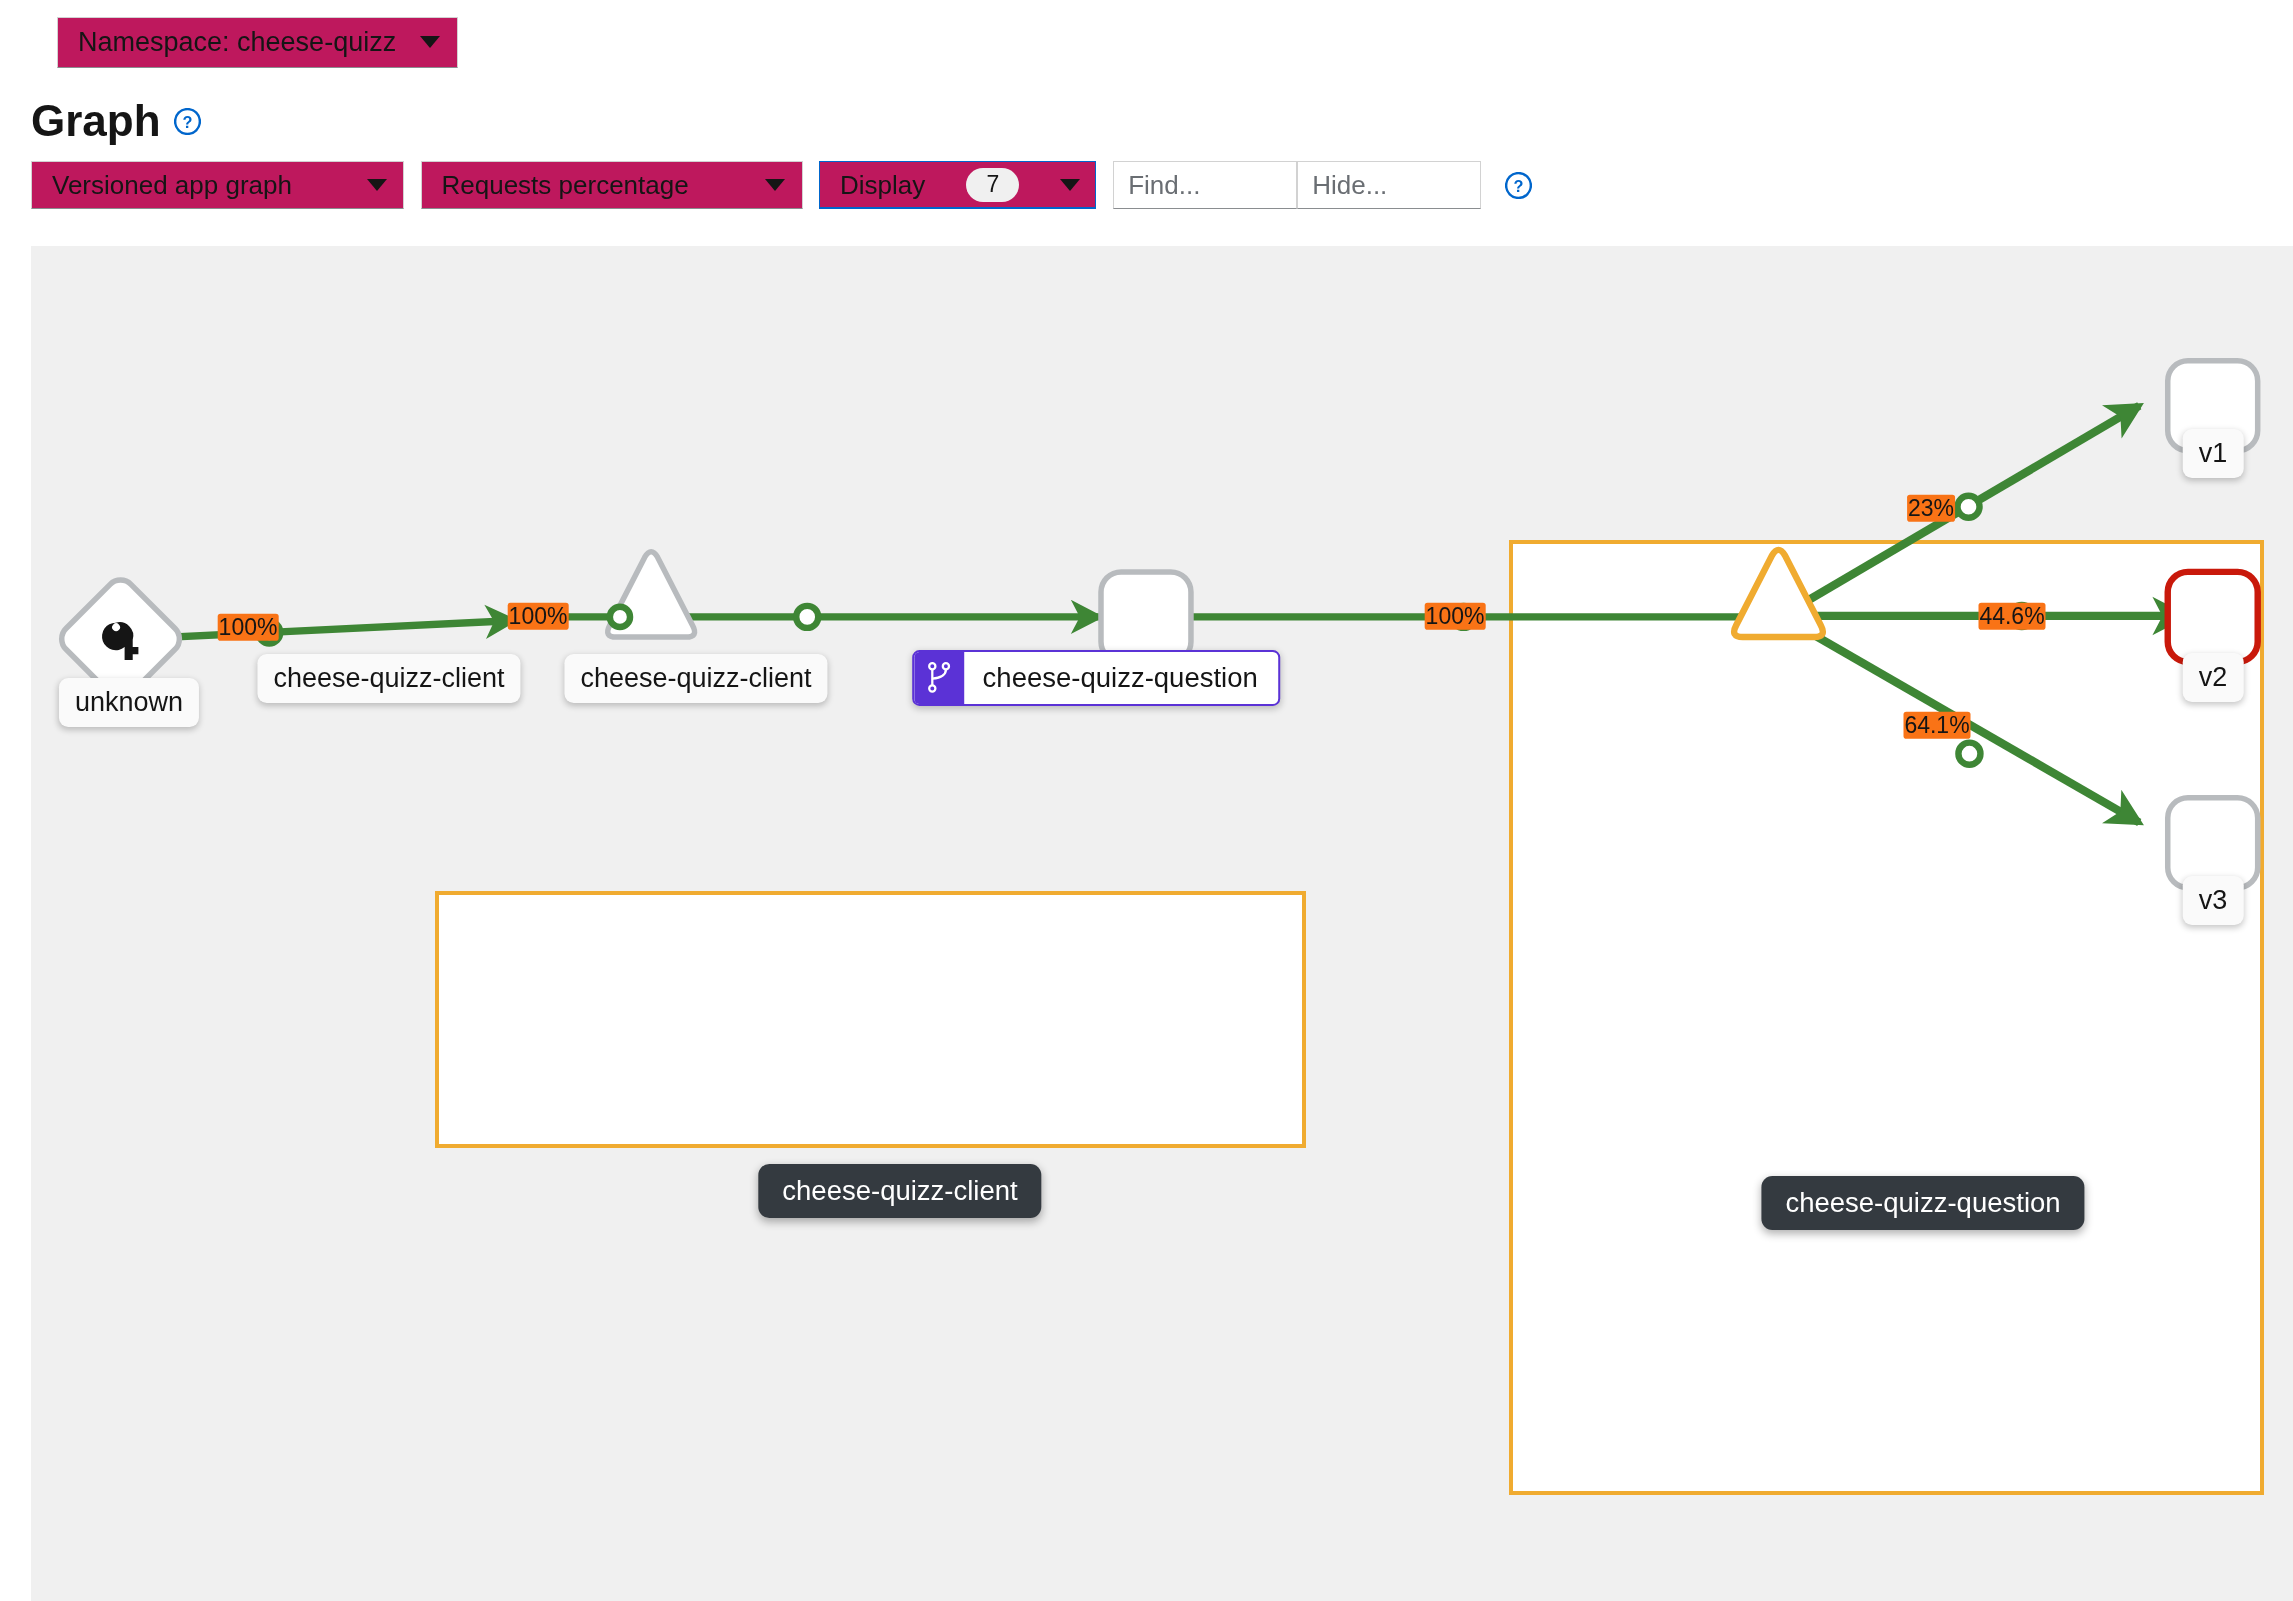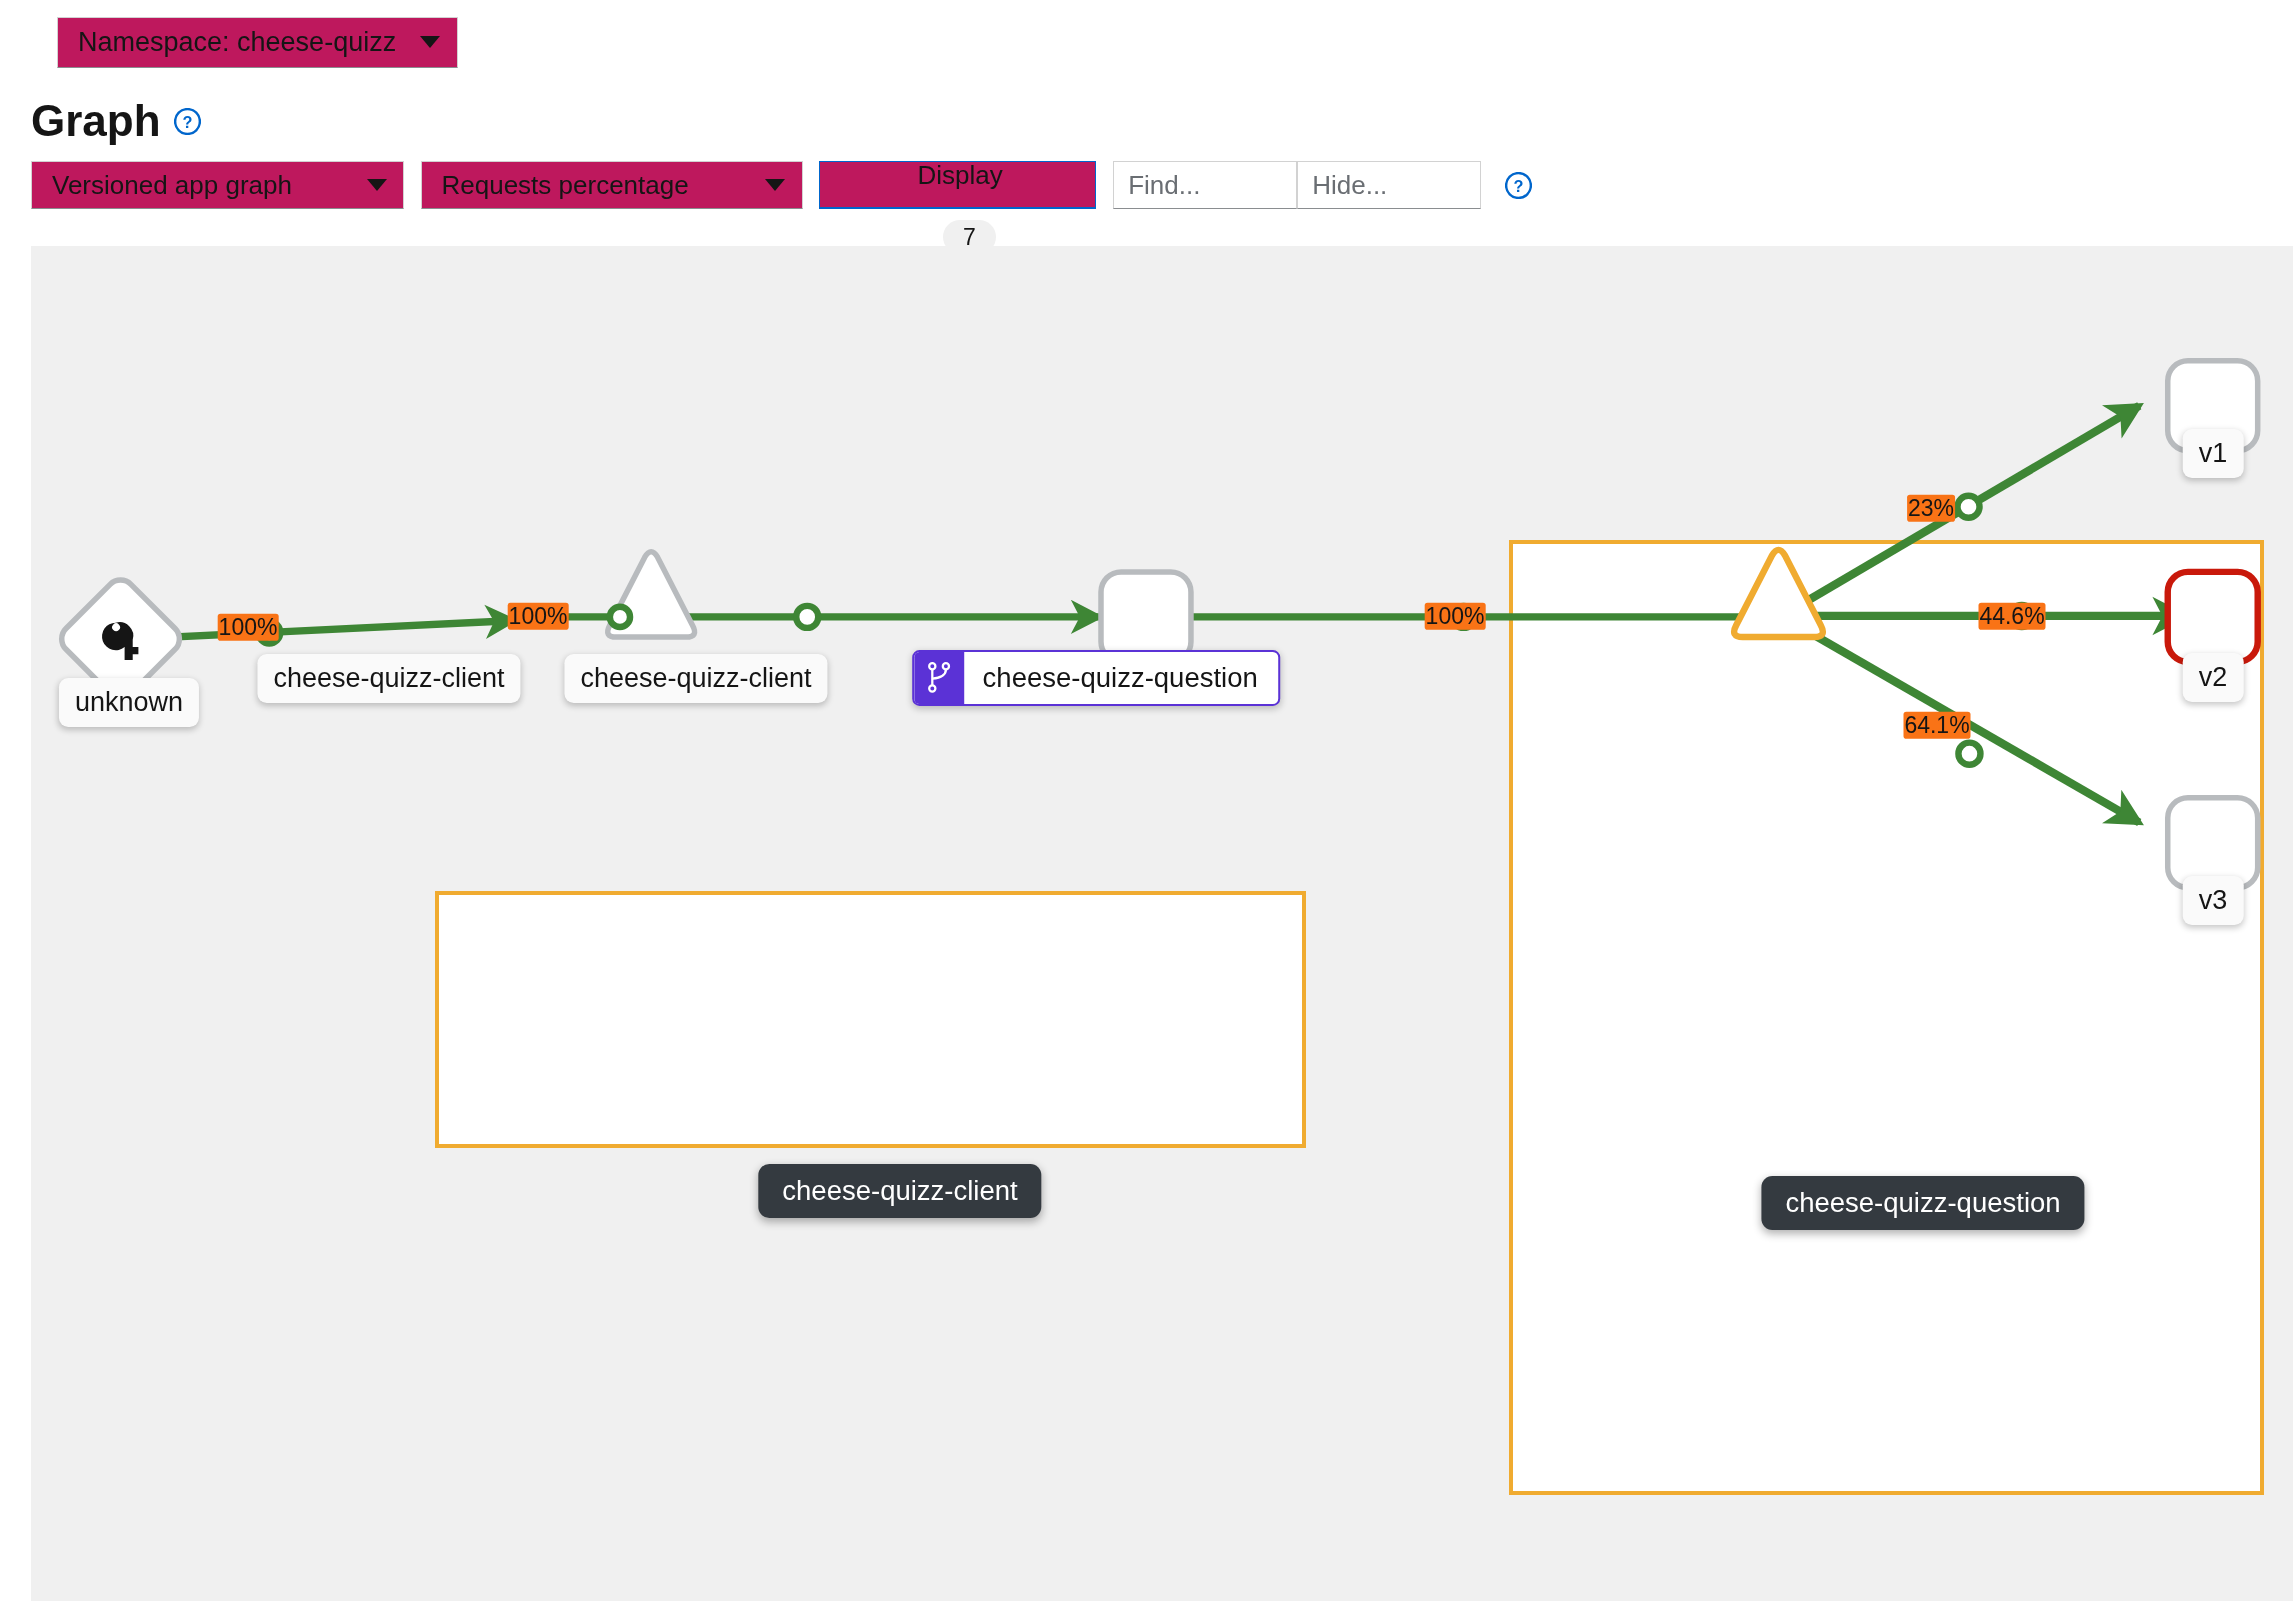--- a/index.html
+++ b/index.html
@@ -69,29 +69,28 @@
   }
 
   
   #graph-toolbar {
     position: absolute;
     left: 31px;
     top: 161px;
     display: flex;
     align-items: center;
   }
-  #graph-toolbar .pf-select { height: 48px; gap: 32px; }
+  #graph-toolbar .pf-select { height: 48px; }
   #graph-toolbar .pf-select .sel-label { font-size: 26px; }
   .tb-gap { width: 16.5px; flex: none; }
 
   .display-select {
     border: 1.8px solid #06c !important;
     border-bottom: 2.8px solid #06c !important;
     padding-right: 14.7px !important;
-    flex-direction: column;
   }
   .badge {
     background: #f0f0f0;
     border-radius: 24px;
     font-size: 23px;
     color: #151515;
     padding: 5.5px 20px;
     margin-left: 18.4px;
     line-height: 1;
   }

